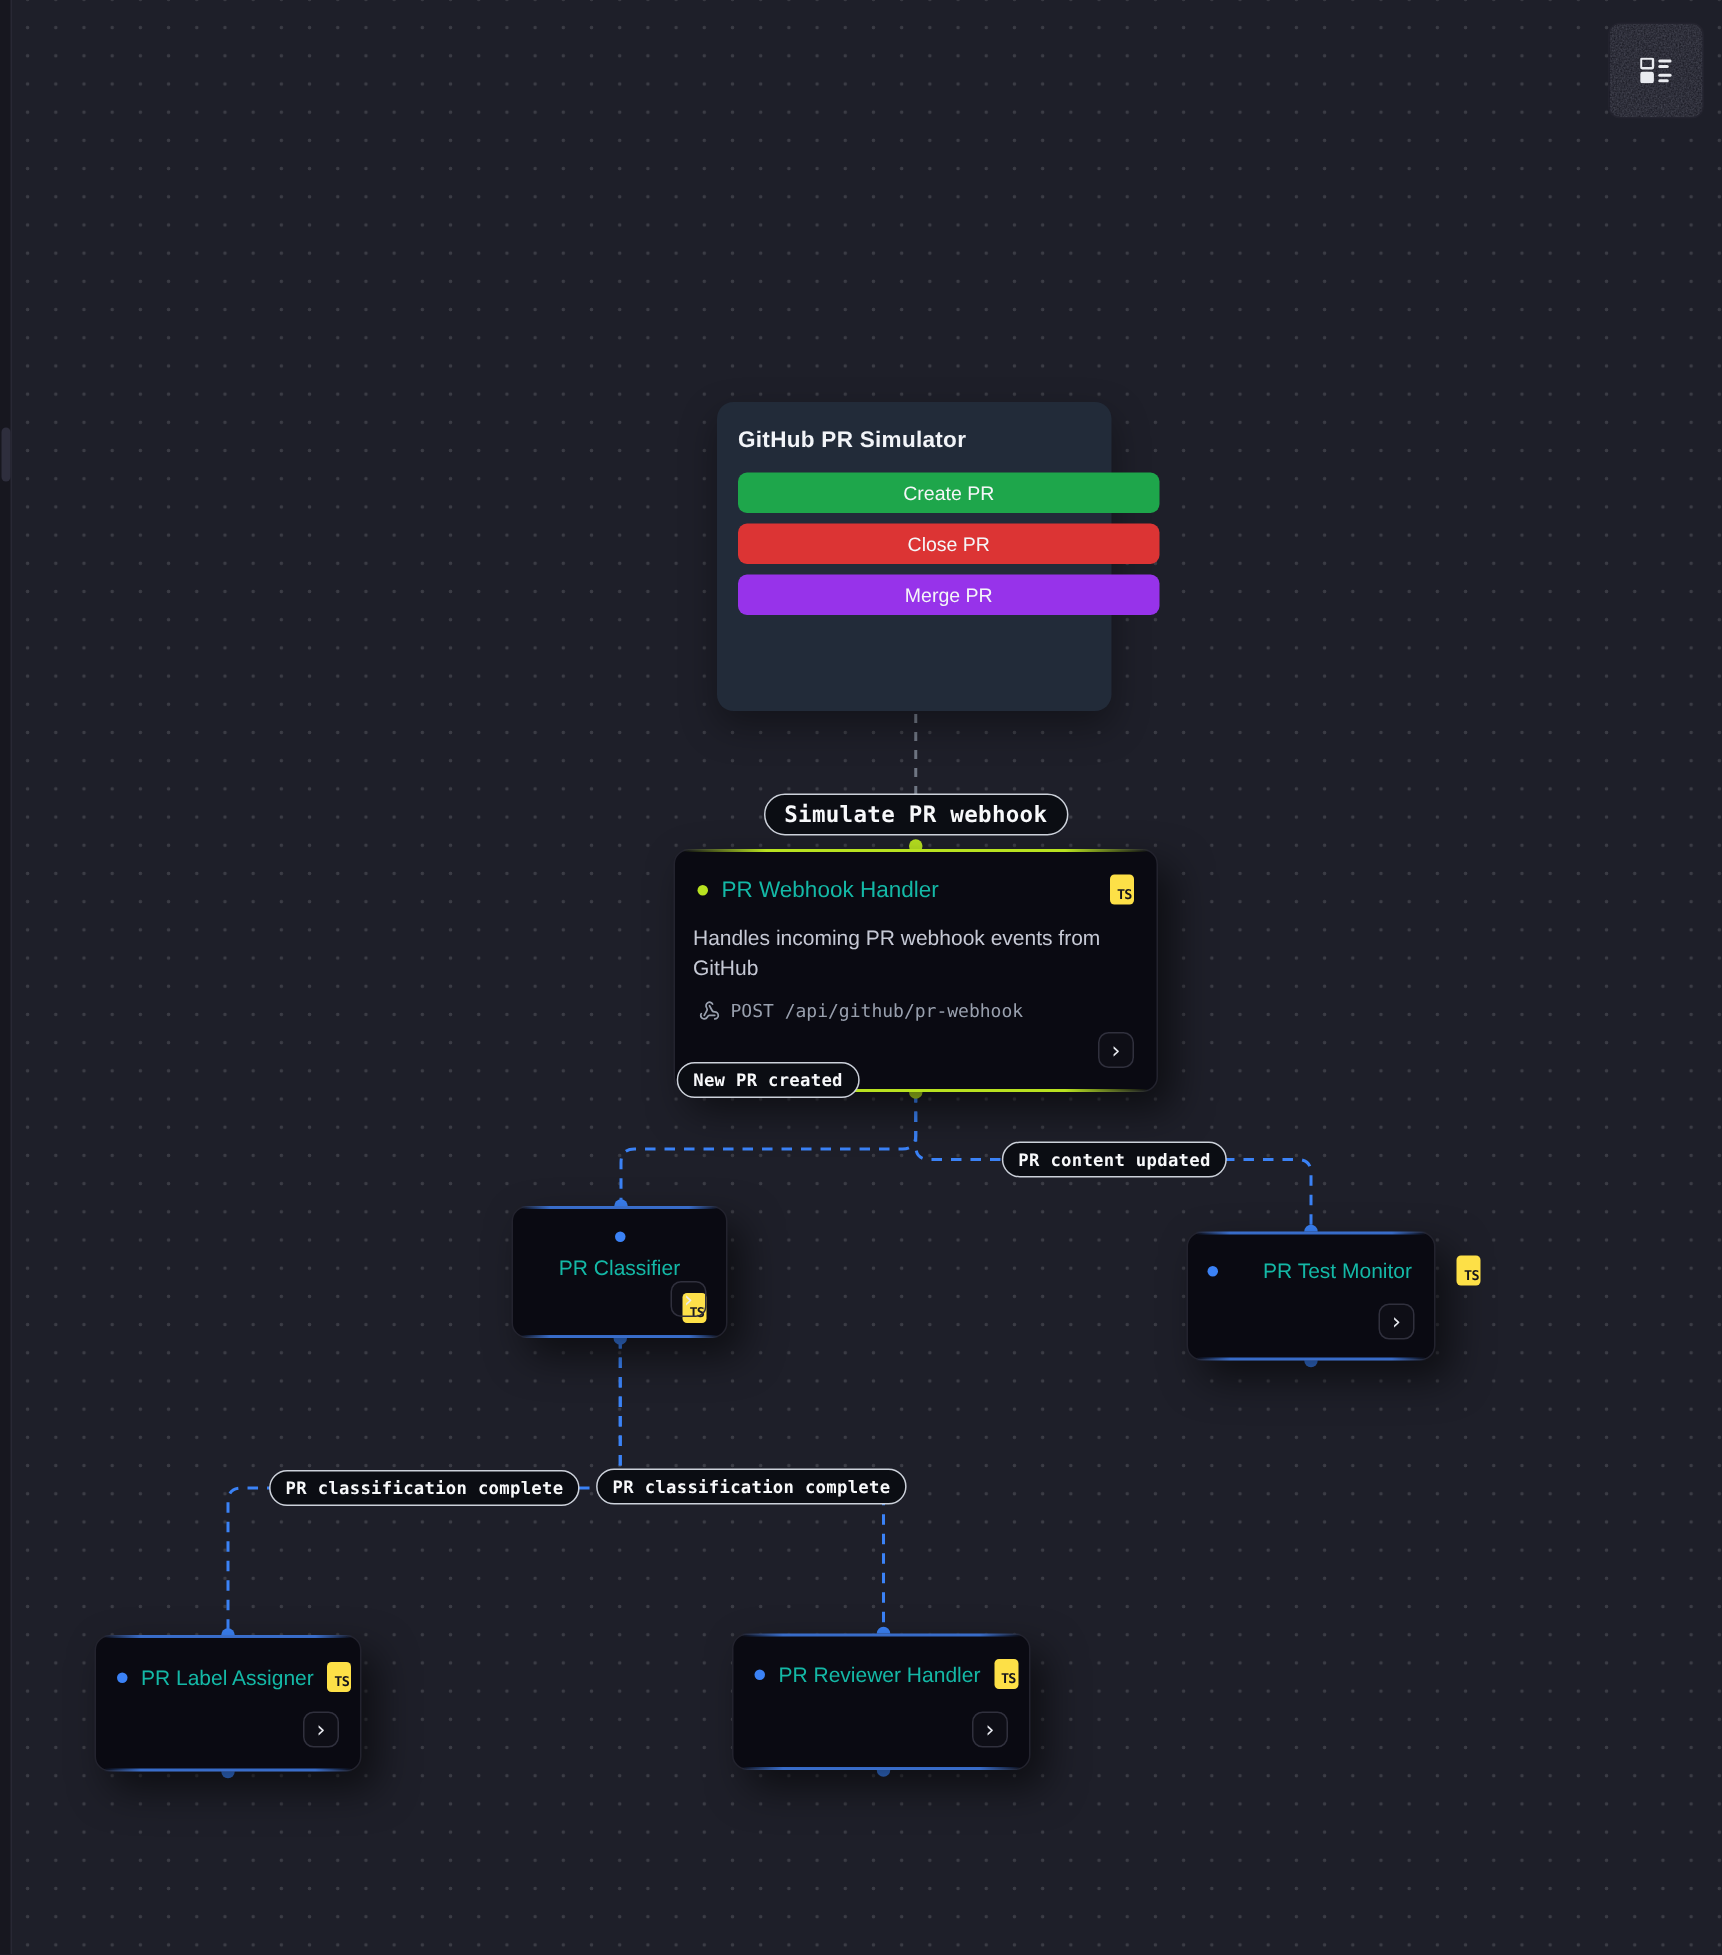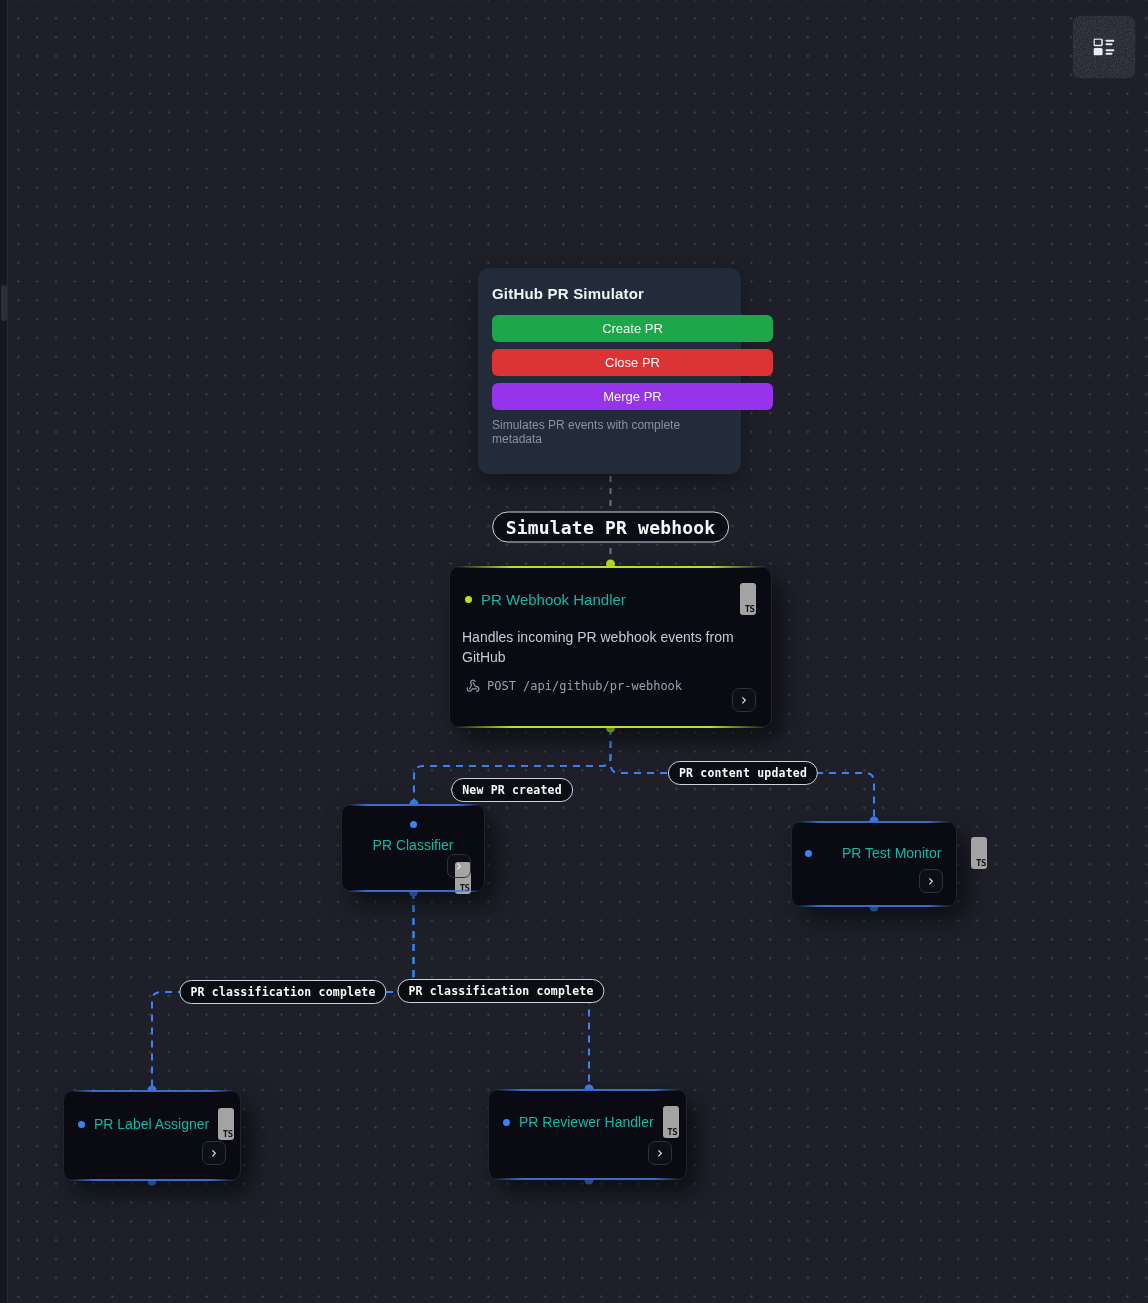--- a/index.html
+++ b/index.html
@@ -56,21 +56,21 @@
   .edge-gray { fill:none; stroke:#6f7683; stroke-width:2; stroke-dasharray:6 6; }
   .port-lime { fill:#b8e220; }
   .port-blue { fill:#3b82f6; }
   
   .pill {
     position:absolute; transform:translate(-50%,-50%); z-index:3;
     background:#0b0d13; border:1px solid #ccd1da; border-radius:999px;
     color:#f7f8fa; font-family:"DejaVu Sans Mono", monospace; font-weight:bold;
     font-size:11.5px; padding:4px 10px; white-space:nowrap; letter-spacing:.2px;
   }
-  .pill.big { font-size:18px; padding:4px 13px; }
+  .pill.big { font-size:15px; padding:4px 13px;margin-top:16px; }
   
   .node {
     position:absolute; background:#0a0a12; border:1px solid #23232e;
     border-radius:10px; box-shadow:10px 12px 26px rgba(0,0,0,.55); z-index:2;
     cursor:pointer;
   }
   .node::before, .node::after {
     content:''; position:absolute; left:5px; right:5px; height:2px; border-radius:2px;
   }
   .node::before { top:-1px; }
@@ -81,21 +81,21 @@
   .node.blue::before, .node.blue::after {
     background:linear-gradient(90deg, transparent, rgba(62,123,230,.85) 15%, rgba(62,123,230,.85) 85%, transparent);
   }
   .title-row { display:flex; align-items:center; gap:9px; padding:16px 15px 0 15px; }
   .node-dot { width:7px; height:7px; border-radius:50%; flex:none; }
   .node-dot.lime { background:#b8e220; }
   .node-dot.blue { background:#3b82f6; }
   .node-title { font-size:14px; font-weight:500; color:#14b8a6; white-space:nowrap; }
   .node.big-node .node-title { font-size:15px; }
   .ts-badge {
-    margin-left:auto; width:16px; height:32px; border-radius:3px; background:#a3a3a3;
+    margin-left:auto; width:16px; height:20px; border-radius:3px; background:#fde047;
     color:#14141c; font-family:"DejaVu Sans Mono", monospace; font-weight:bold; font-size:9px;
     display:flex; align-items:flex-end; justify-content:flex-end; padding:1px 1.5px 1px 0;
     flex:none; letter-spacing:-0.5px;
   }
   .node-desc { padding:13px 16px 0 12px; font-size:14px; line-height:1.42; color:#c6c9d5; }
   .api-row {
     display:flex; align-items:center; gap:7px; padding:11px 16px 0 16px;
     font-family:"DejaVu Sans Mono", monospace; font-size:12px; color:#99a0ae; white-space:nowrap;
   }
   .chev-btn {
@@ -126,25 +126,24 @@
     <circle class="port-blue" cx="152" cy="1181" r="4.5"></circle>
     <circle class="port-blue" cx="589" cy="1089" r="4.5"></circle>
     <circle class="port-blue" cx="589" cy="1180" r="4.5"></circle>
   </svg>
 
   <div class="sim-panel">
     <div class="sim-title">GitHub PR Simulator</div>
     <button class="sim-btn" style="background-color: rgb(30, 166, 75);">Create PR</button>
     <button class="sim-btn" style="background-color: rgb(220, 52, 52);">Close PR</button>
     <button class="sim-btn" style="background-color: rgb(151, 51, 234);">Merge PR</button>
-    <div class="sim-caption">Simulates PR events with complete metadata</div>
   </div>
 
   <div class="pill big" style="left:610.5px; top:527px;">Simulate PR webhook</div>
-  <div class="pill" style="left:512px; top:790px;">New PR created</div>
+  <div class="pill" style="left:512px; top:720px;">New PR created</div>
   <div class="pill" style="left:743px; top:773px;">PR content updated</div>
   <div class="pill" style="left:283px; top:992px;">PR classification complete</div>
   <div class="pill" style="left:501px; top:991px;">PR classification complete</div>
 
   <div class="node lime big-node" style="left:449px; top:566px; width:323px; height:162px;">
     <div class="title-row">
       <span class="node-dot lime"></span>
       <span class="node-title">PR Webhook Handler</span>
       <span class="ts-badge">TS</span>
     </div>

